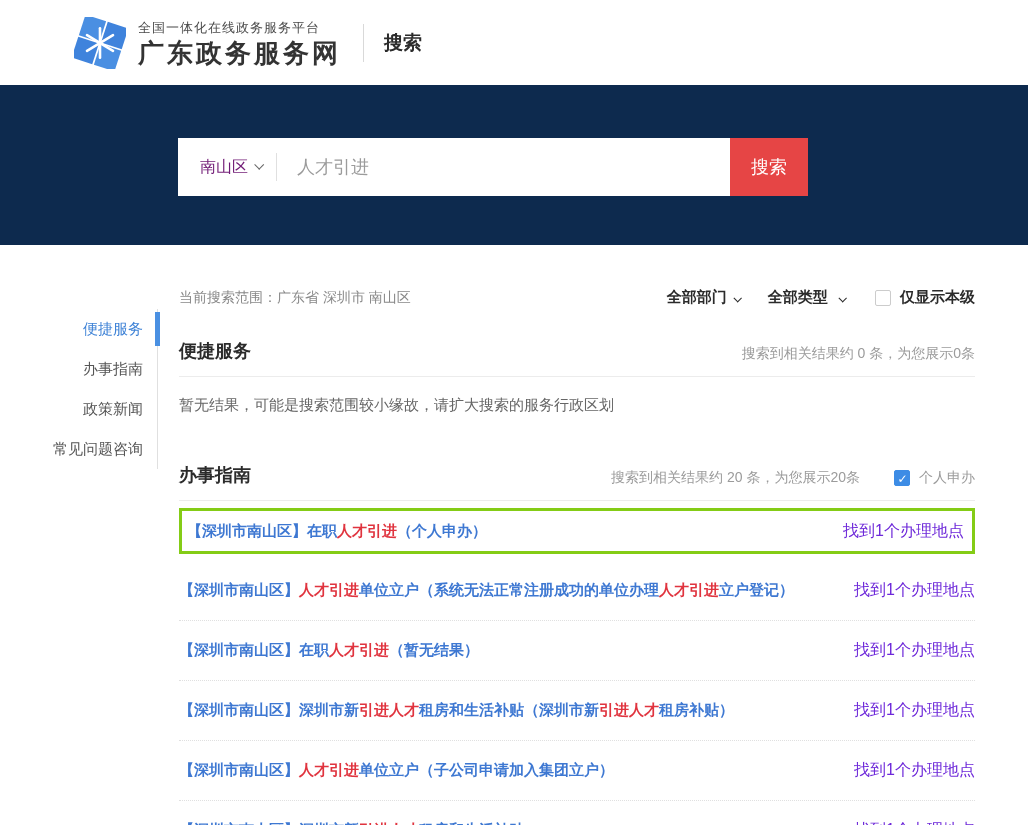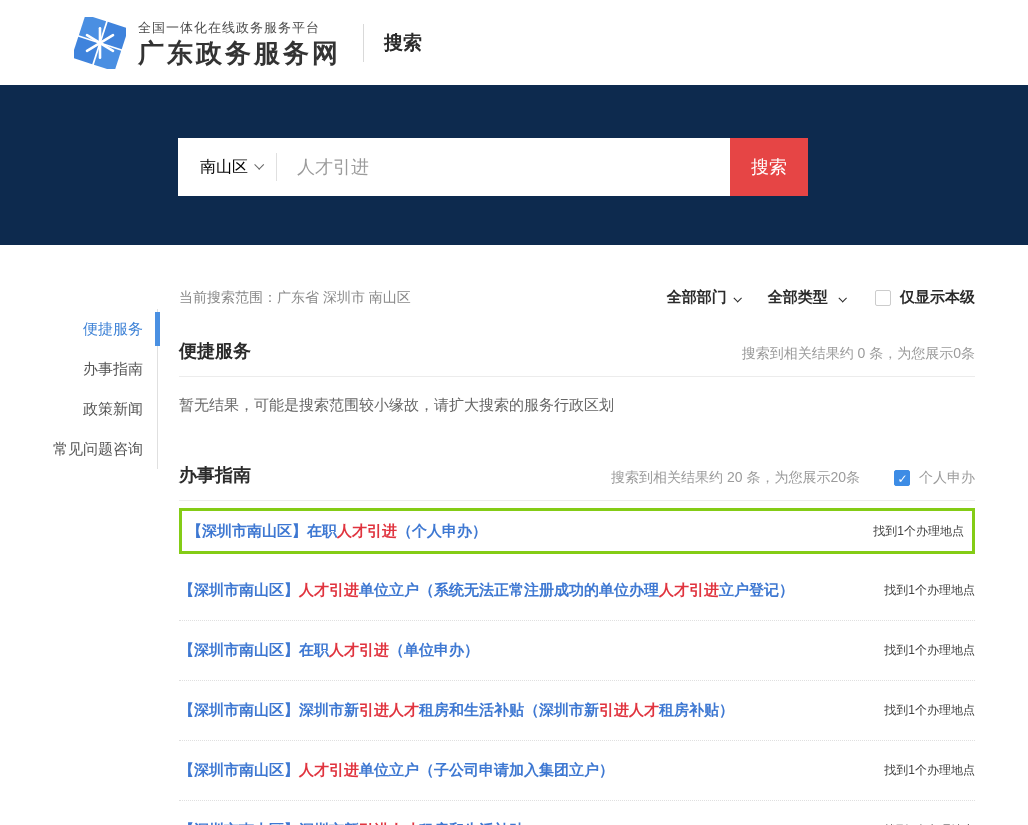--- a/index.html
+++ b/index.html
@@ -15,21 +15,21 @@
   .logo-icon { width:52px; height:52px; margin-right:12px; }
   .logo-text .platform { font-size:13px; color:#4a4a4a; letter-spacing:1px; margin-bottom:3px; }
   .logo-text .site { font-size:26px; font-weight:bold; color:#333; letter-spacing:3px; line-height:1; }
   .header-divider { width:1px; height:38px; background:#d9d9d9; margin:0 20px 0 22px; }
   .header-page-label { font-size:19px; font-weight:bold; color:#2b2b2b; }
 
   
   .search-banner { height:160px; background:#0d2a4e; padding:53px 0 0 178px; }
   .search-bar { display:flex; width:630px; height:58px; }
   .search-box { flex:1; background:#fff; display:flex; align-items:center; height:58px; }
-  .region-select { display:flex; align-items:center; padding:0 14px 0 22px; font-size:16px; color:#000000; cursor:pointer; white-space:nowrap; }
+  .region-select { display:flex; align-items:center; padding:0 14px 0 22px; font-size:16px; color:#701a75; cursor:pointer; white-space:nowrap; }
   .caret { display:inline-block; width:7px; height:7px; border-right:1.5px solid #666; border-bottom:1.5px solid #666; transform:rotate(45deg) translateY(-1px); margin-left:7px; margin-top:-4px; }
   .search-box .vdiv { width:1px; height:28px; background:#e0e0e0; }
   .search-input { border:none; outline:none; flex:1; height:100%; font-size:18px; color:#9b9b9b; padding-left:20px; font-family:inherit; background:transparent; }
   .search-btn { width:78px; height:58px; background:#e64545; color:#fff; font-size:18px; border:none; cursor:pointer; font-family:inherit; }
 
   
   .content { display:flex; padding-left:40px; }
   .sidebar { width:118px; flex-shrink:0; margin-top:64px; }
   .sidebar ul { list-style:none; border-right:1px solid #e0e0e0; padding-right:14px; }
   .sidebar li { text-align:right; font-size:15px; color:#555; line-height:40px; cursor:pointer; position:relative; }
@@ -56,21 +56,21 @@
   .section-meta .checkbox-group { margin-left:34px; }
   .merge-label { font-size:14px; color:#9b9b9b; }
   .empty-msg { font-size:15px; color:#666; margin-top:19px; }
   .section.guide { margin-top:48px; }
 
   .result-list { list-style:none; }
   .result-row { height:60px; display:flex; align-items:center; justify-content:space-between; border-bottom:1px dotted #e0e0e0; }
   .result-row.annotated { height:46px; margin:7px 0; border:3px solid #84cc16; padding:0 8px 0 5px; }
   .result-title { font-size:15px; font-weight:bold; color:#3e78d2; text-decoration:none; cursor:pointer; }
   .result-title .hl { color:#e0343f; }
-  .result-loc { font-size:12px; color:#404040; white-space:nowrap; }
+  .result-loc { font-size:16px; color:#6d28d9; white-space:nowrap; }
 </style>
 </head>
 <body>
 
 <header class="top-header">
   <div class="logo-group">
     <svg class="logo-icon" viewBox="0 0 60 60">
       <g transform="rotate(18 30 30)">
         <rect x="4" y="4" width="25" height="25" fill="#4a8fe2"></rect>
         <rect x="31" y="4" width="25" height="25" fill="#3f83dc"></rect>
@@ -162,21 +162,21 @@
     <a class="result-title"><span>【深圳市南山区】在职</span><span class="hl">人才引进</span><span>（个人申办）</span></a>
     <span class="result-loc">找到1个办理地点</span>
   </li>
 
   <li class="result-row">
     <a class="result-title"><span>【深圳市南山区】</span><span class="hl">人才引进</span><span>单位立户（系统无法正常注册成功的单位办理</span><span class="hl">人才引进</span><span>立户登记）</span></a>
     <span class="result-loc">找到1个办理地点</span>
   </li>
 
   <li class="result-row">
-    <a class="result-title"><span>【深圳市南山区】在职</span><span class="hl">人才引进</span><span>（单位申办）</span></a>
+    <a class="result-title"><span>【深圳市南山区】在职</span><span class="hl">人才引进</span><span>（暂无结果）</span></a>
     <span class="result-loc">找到1个办理地点</span>
   </li>
 
   <li class="result-row">
     <a class="result-title"><span>【深圳市南山区】深圳市新</span><span class="hl">引进人才</span><span>租房和生活补贴（深圳市新</span><span class="hl">引进人才</span><span>租房补贴）</span></a>
     <span class="result-loc">找到1个办理地点</span>
   </li>
 
   <li class="result-row">
     <a class="result-title"><span>【深圳市南山区】</span><span class="hl">人才引进</span><span>单位立户（子公司申请加入集团立户）</span></a>

